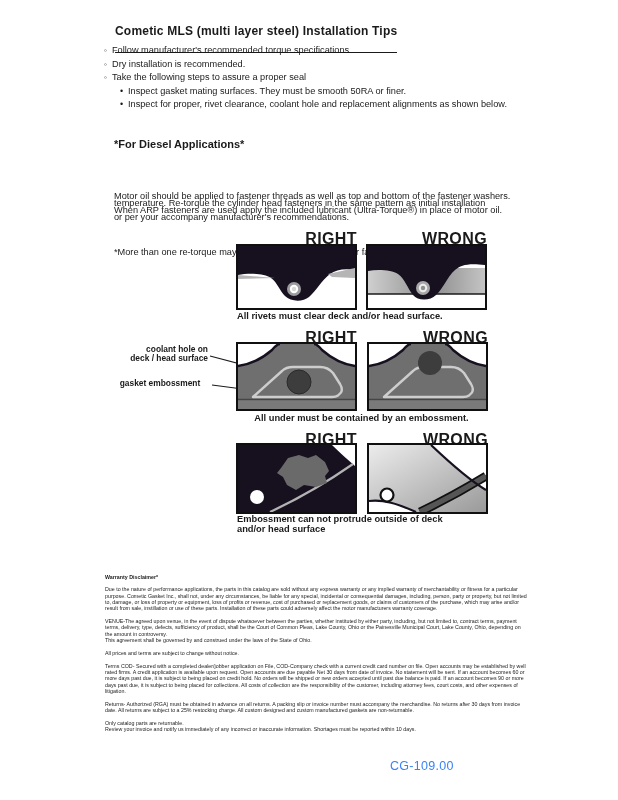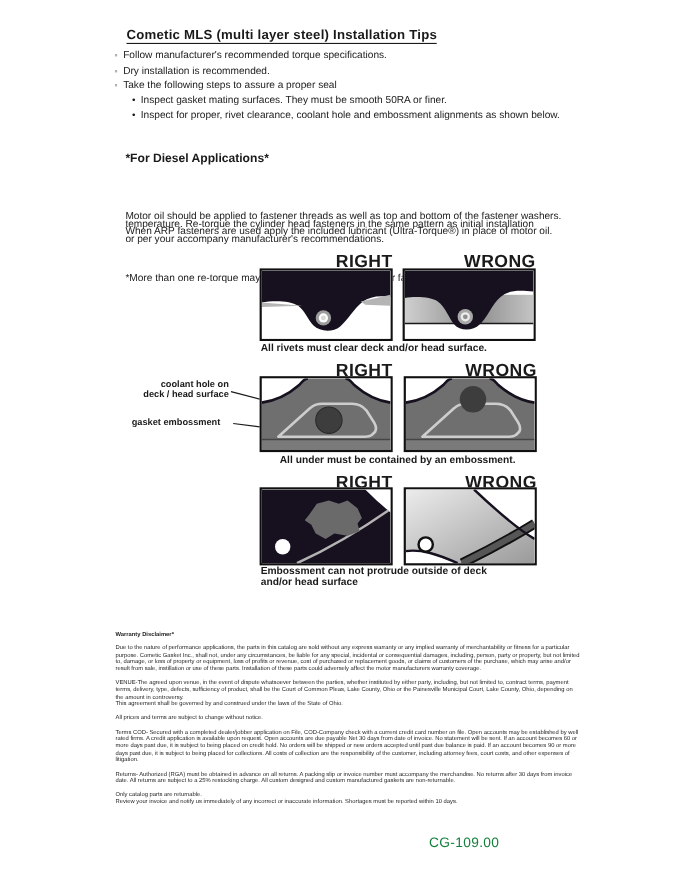--- a/index.html
+++ b/index.html
@@ -3,21 +3,21 @@
 <meta charset="utf-8">
 <style>
   html,body{margin:0;padding:0;background:#fff;}
   .page{
     position:relative;width:618px;height:800px;background:#fff;overflow:hidden;
     font-family:"Liberation Sans",sans-serif;color:var(--text,#1a1a1a);
   }
   
   .title{
     position:absolute;left:115px;top:24px;font-size:12px;font-weight:bold;
-    letter-spacing:.2px;border-bottom:1.6px solid #1a1a1a;padding-bottom:1px;display:inline-block;
+    letter-spacing:.2px;border-bottom:1.6px solid #1a1a1a;padding-bottom:14px;display:inline-block;
   }
   .bullets{position:absolute;left:104px;top:44px;width:420px;font-size:9.2px;line-height:13.6px;}
   .bullet-row{display:flex;}
   .bullet-row .mark{width:8px;flex:0 0 8px;font-size:8px;line-height:13.6px;text-align:left;}
   .bullet-row.sub{padding-left:16px;}
   .bullet-row.sub .mark{width:8px;flex:0 0 8px;font-size:9px;}
   
   .diesel-head{position:absolute;left:114px;top:138px;font-size:11px;font-weight:bold;}
   .para{position:absolute;left:114px;width:410px;font-size:9.2px;line-height:14px;}
   
@@ -27,21 +27,21 @@
   .caption{position:absolute;font-size:9.3px;font-weight:bold;line-height:9.5px;}
   .annot{position:absolute;width:104px;text-align:right;font-size:8.4px;font-weight:bold;line-height:9.2px;}
   .leader-svg{position:absolute;left:205px;top:348px;}
   
   .warranty{position:absolute;left:105px;top:574px;width:423px;font-size:5.3px;line-height:6.35px;color:#222;}
   .warranty .w-head{font-weight:bold;margin:0 0 6px 0;}
   .warranty p{margin:0 0 6.4px 0;}
   .warranty p.tight{margin:0;}
   .warranty p.tight-after{margin:0 0 6.4px 0;}
   
-  .page-num{position:absolute;left:390px;top:759px;font-size:12.5px;letter-spacing:.3px;color:#15803d;}
+  .page-num{position:absolute;left:390px;top:759px;font-size:12.5px;letter-spacing:.3px;color:#3b82f6;}
 </style>
 </head>
 <body>
 
 <div class="page">
 
   <div class="title">Cometic MLS (multi layer steel) Installation Tips</div>
 
   <div class="bullets">
     <div class="bullet-row">
@@ -55,21 +55,21 @@
     <div class="bullet-row">
       <span class="mark">◦</span>
       <span>Take the following steps to assure a proper seal</span>
     </div>
     <div class="bullet-row sub">
       <span class="mark">•</span>
       <span>Inspect gasket mating surfaces.  They must be smooth 50RA or finer.</span>
     </div>
     <div class="bullet-row sub">
       <span class="mark">•</span>
-      <span>Inspect for proper, rivet clearance, coolant hole and embossment alignments as shown below.</span>
+      <span>Inspect for proper, rivet clearance, coolant hole and replacement alignments as shown below.</span>
     </div>
   </div>
 
   <div class="diesel-head">*For Diesel Applications*</div>
   <div class="para" style="top:157px;margin-top:32px;">
     <div>Motor oil should be applied to fastener threads as well as top and bottom of the fastener washers.</div>
     <div>When ARP fasteners are used apply the included lubricant (Ultra-Torque®) in place of motor oil.</div>
   </div>
   <div class="para" style="top:196px;">
     <div>temperature. Re-torque the cylinder head fasteners in the same pattern as initial installation</div>

